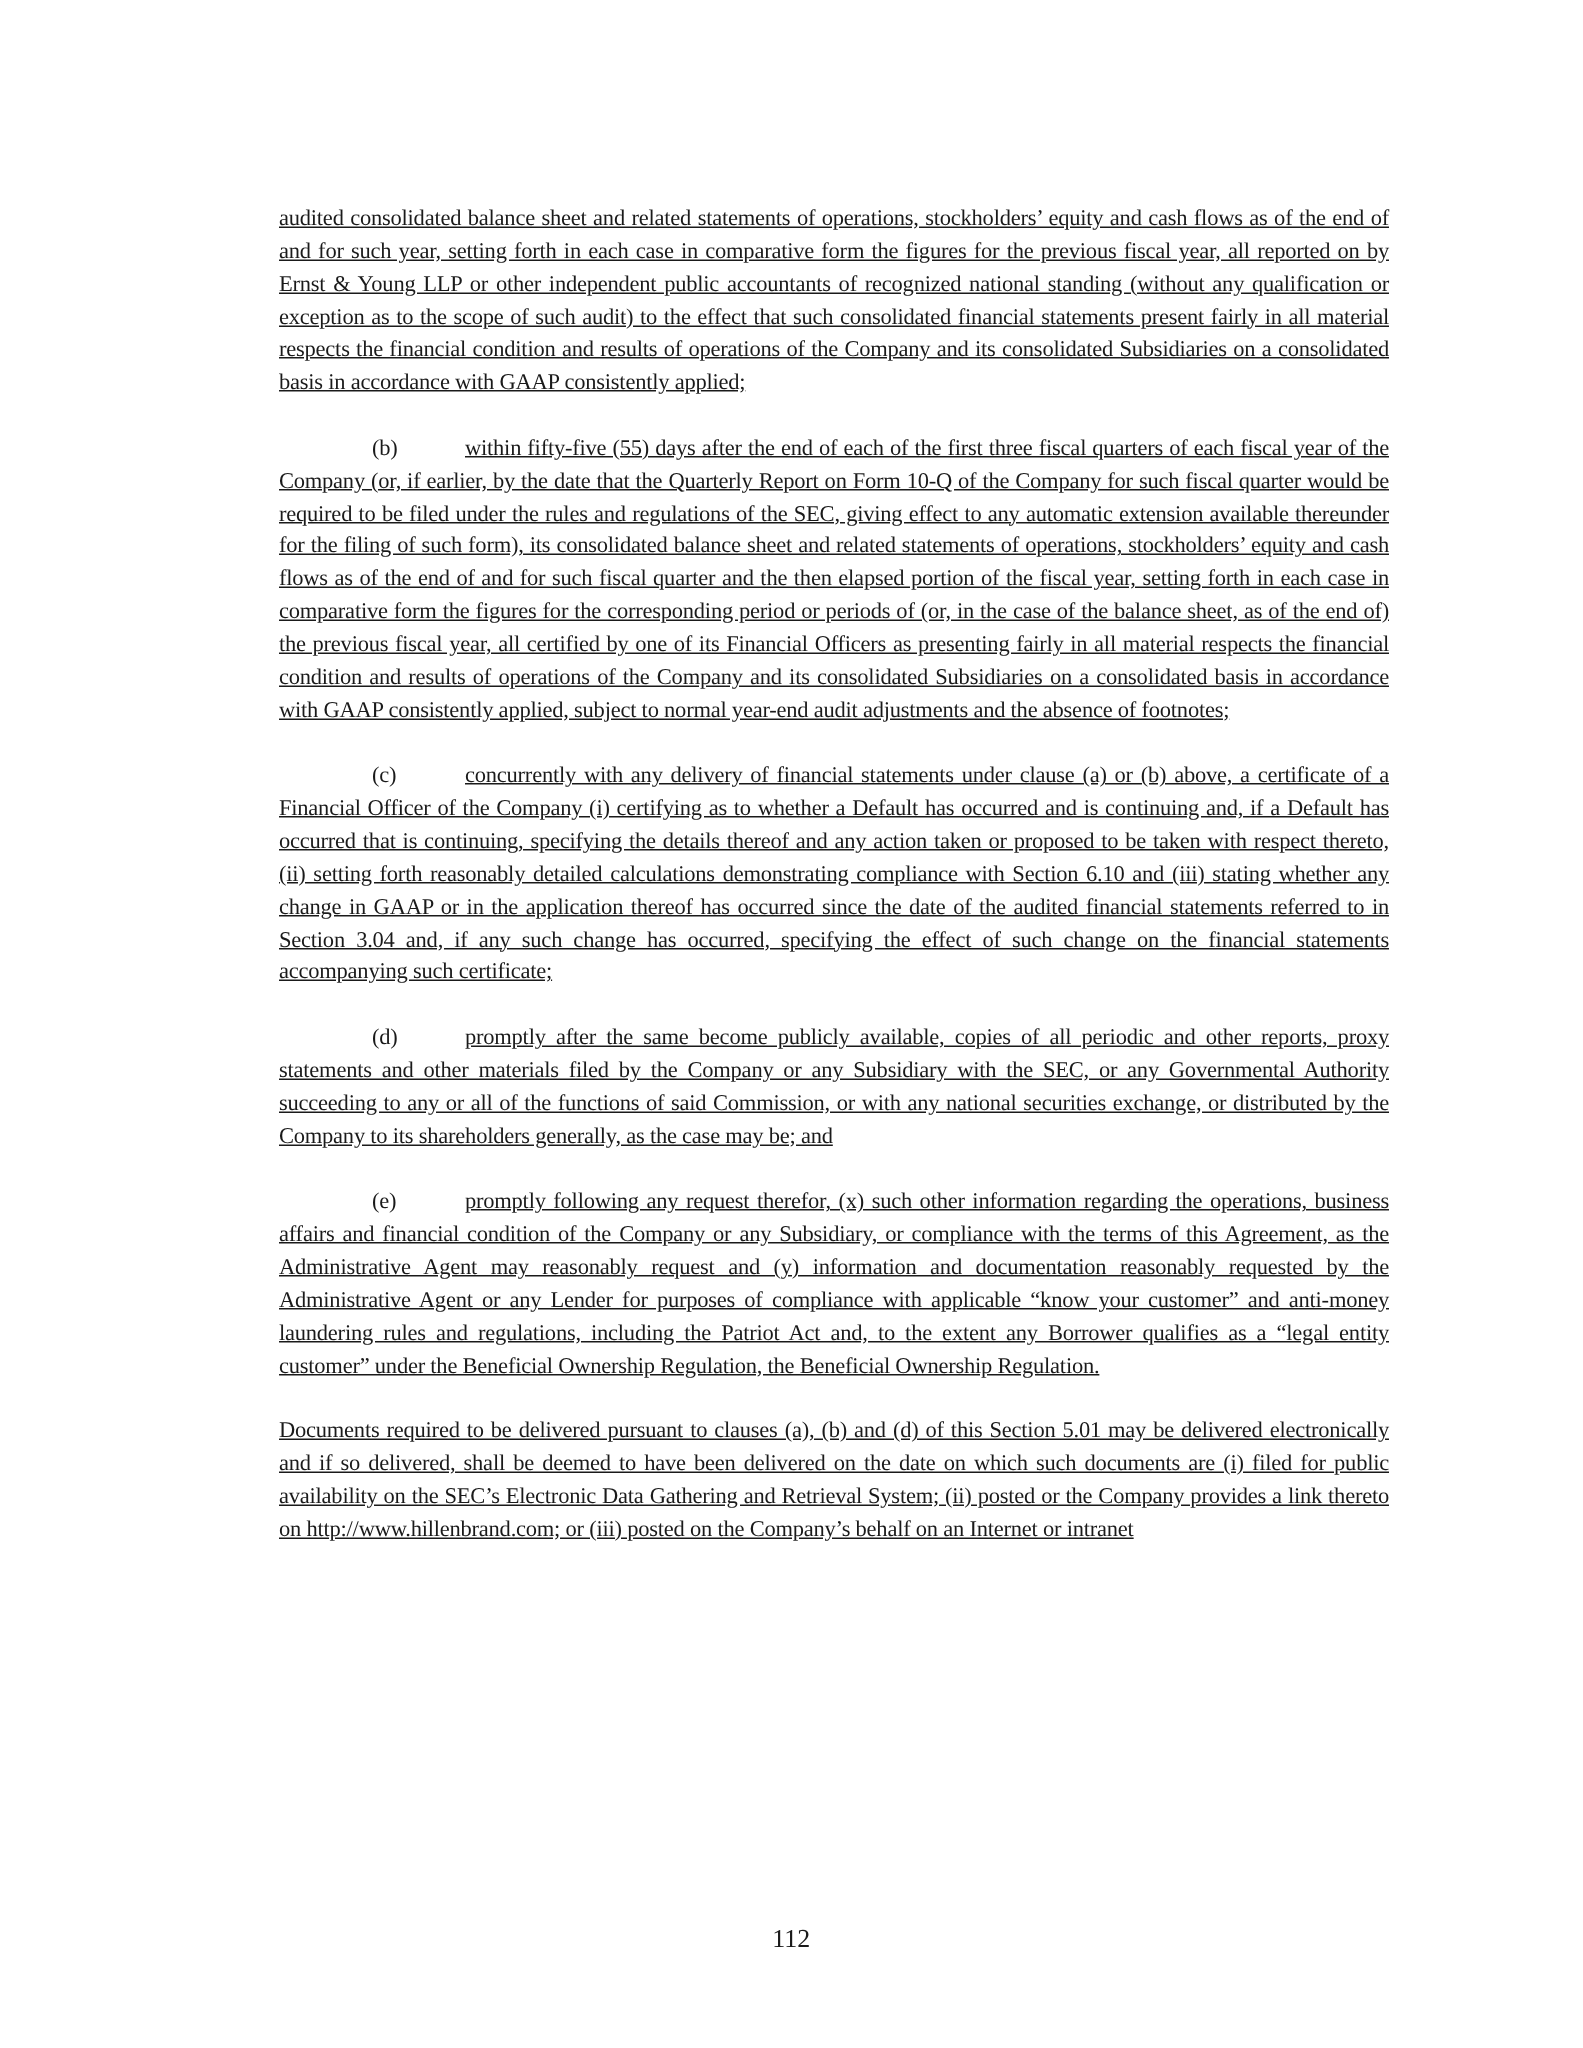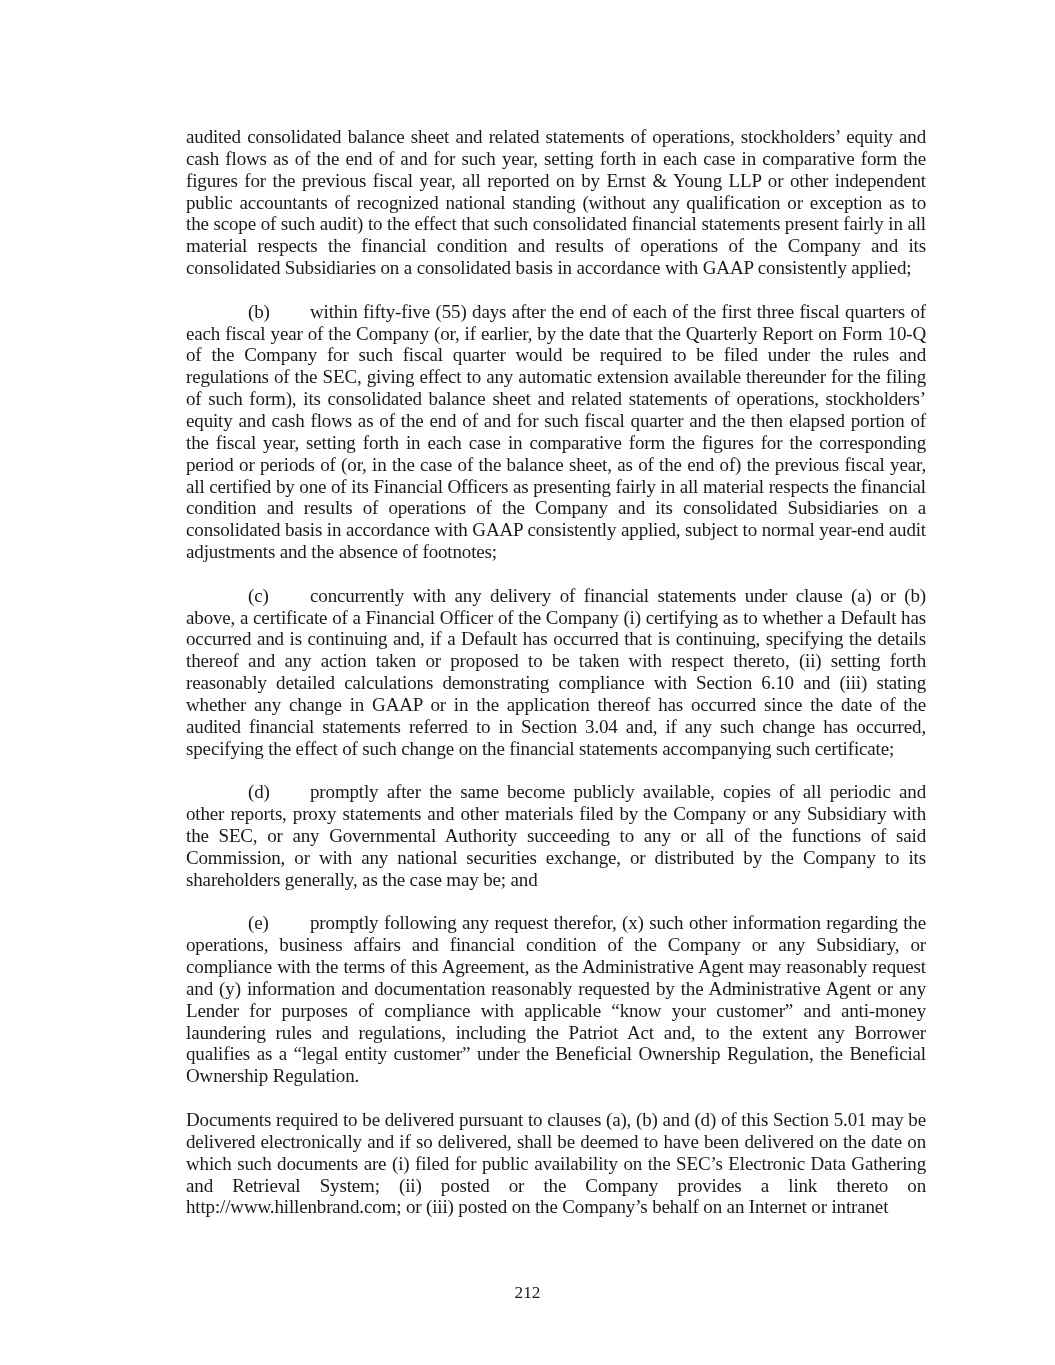--- a/index.html
+++ b/index.html
@@ -11,26 +11,27 @@
       width: 1055px;
       height: 1365px;
       position: relative;
       overflow: hidden;
       font-family: "Liberation Serif", "DejaVu Serif", serif;
       color: #1a1a1a;
     }
     .page {
       position: absolute;
       left: 186px;
-      top: 126px;
+      top: 136px;
       width: 740px;
-      font-size: 19px;
+      font-size: 15px;
       line-height: 21.85px;
       text-align: justify;
       letter-spacing: -0.15px;
+      text-decoration: underline;
     }
     .para {
       margin: 0 0 21.85px 0;
       text-align: justify;
     }
     .para .lbl {
       display: inline-block;
       width: 62px;
       margin-left: 62px;
     }
@@ -68,13 +69,13 @@
   <p class="para">
     <span class="lbl">(e)</span><span>promptly following any request therefor, (x) such other information regarding the operations, business affairs and financial condition of the Company or any Subsidiary, or compliance with the terms of this Agreement, as the Administrative Agent may reasonably request and (y) information and documentation reasonably requested by the Administrative Agent or any Lender for purposes of compliance with applicable “know your customer” and anti-money laundering rules and regulations, including the Patriot Act and, to the extent any Borrower qualifies as a “legal entity customer” under the Beneficial Ownership Regulation,  the Beneficial Ownership Regulation.</span>
   </p>
 
   <p class="para">
     <span>Documents required to be delivered pursuant to clauses (a), (b) and (d) of this Section 5.01 may be delivered electronically and if so delivered, shall be deemed to have been delivered on the date on which such documents are (i) filed for public availability on the SEC’s Electronic Data Gathering and Retrieval System; (ii) posted or the Company provides a link thereto on http://www.hillenbrand.com; or (iii) posted on the Company’s behalf on an Internet or intranet</span>
   </p>
 
 </div>
 
-<div class="page-number">212</div>
+<div class="page-number">112</div>
 
 </body></html>

